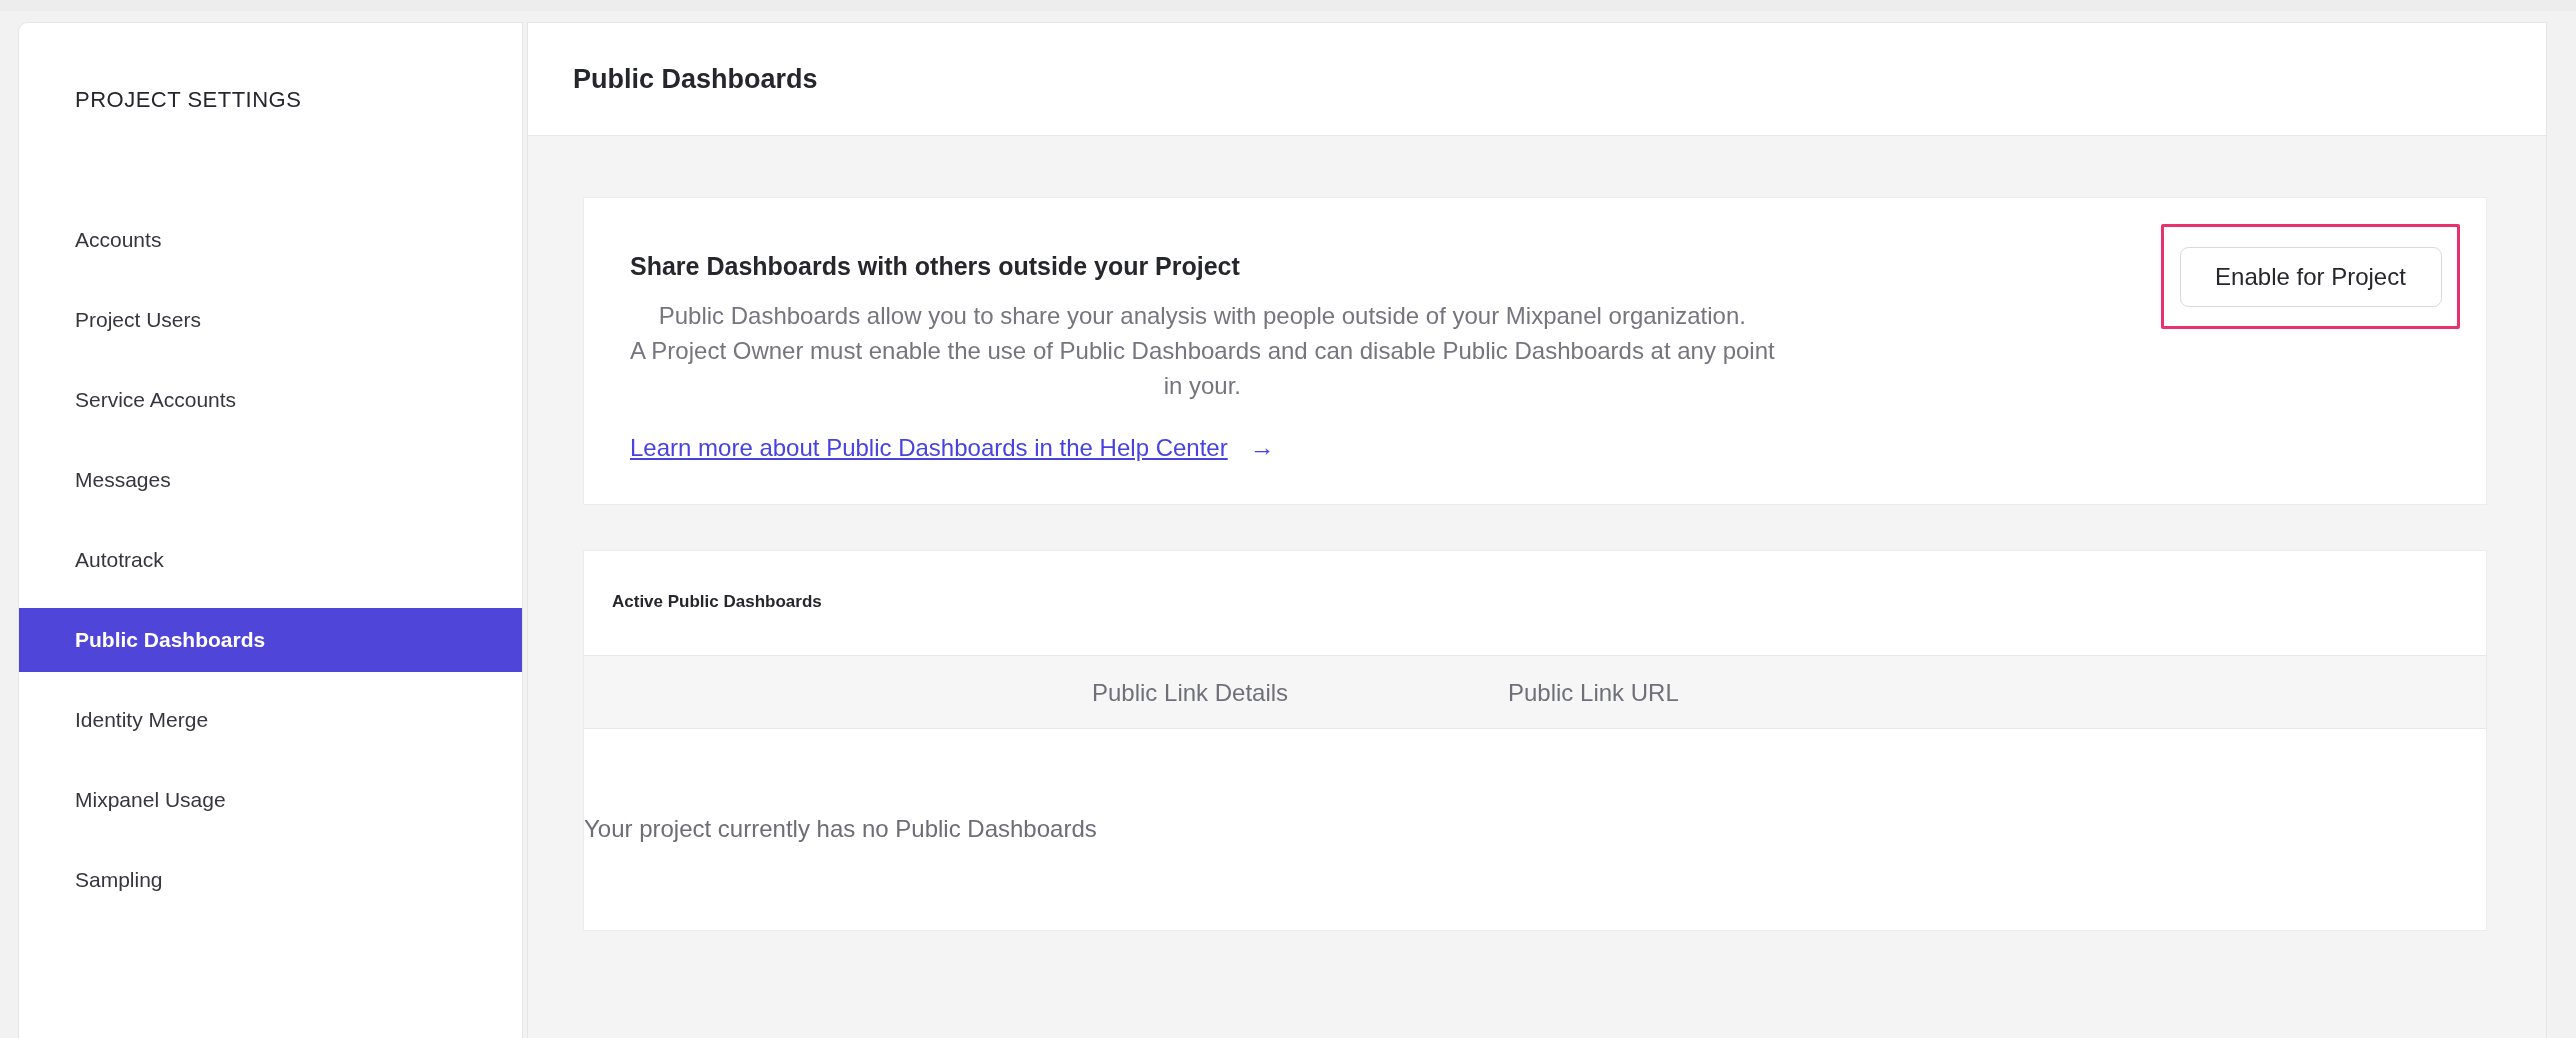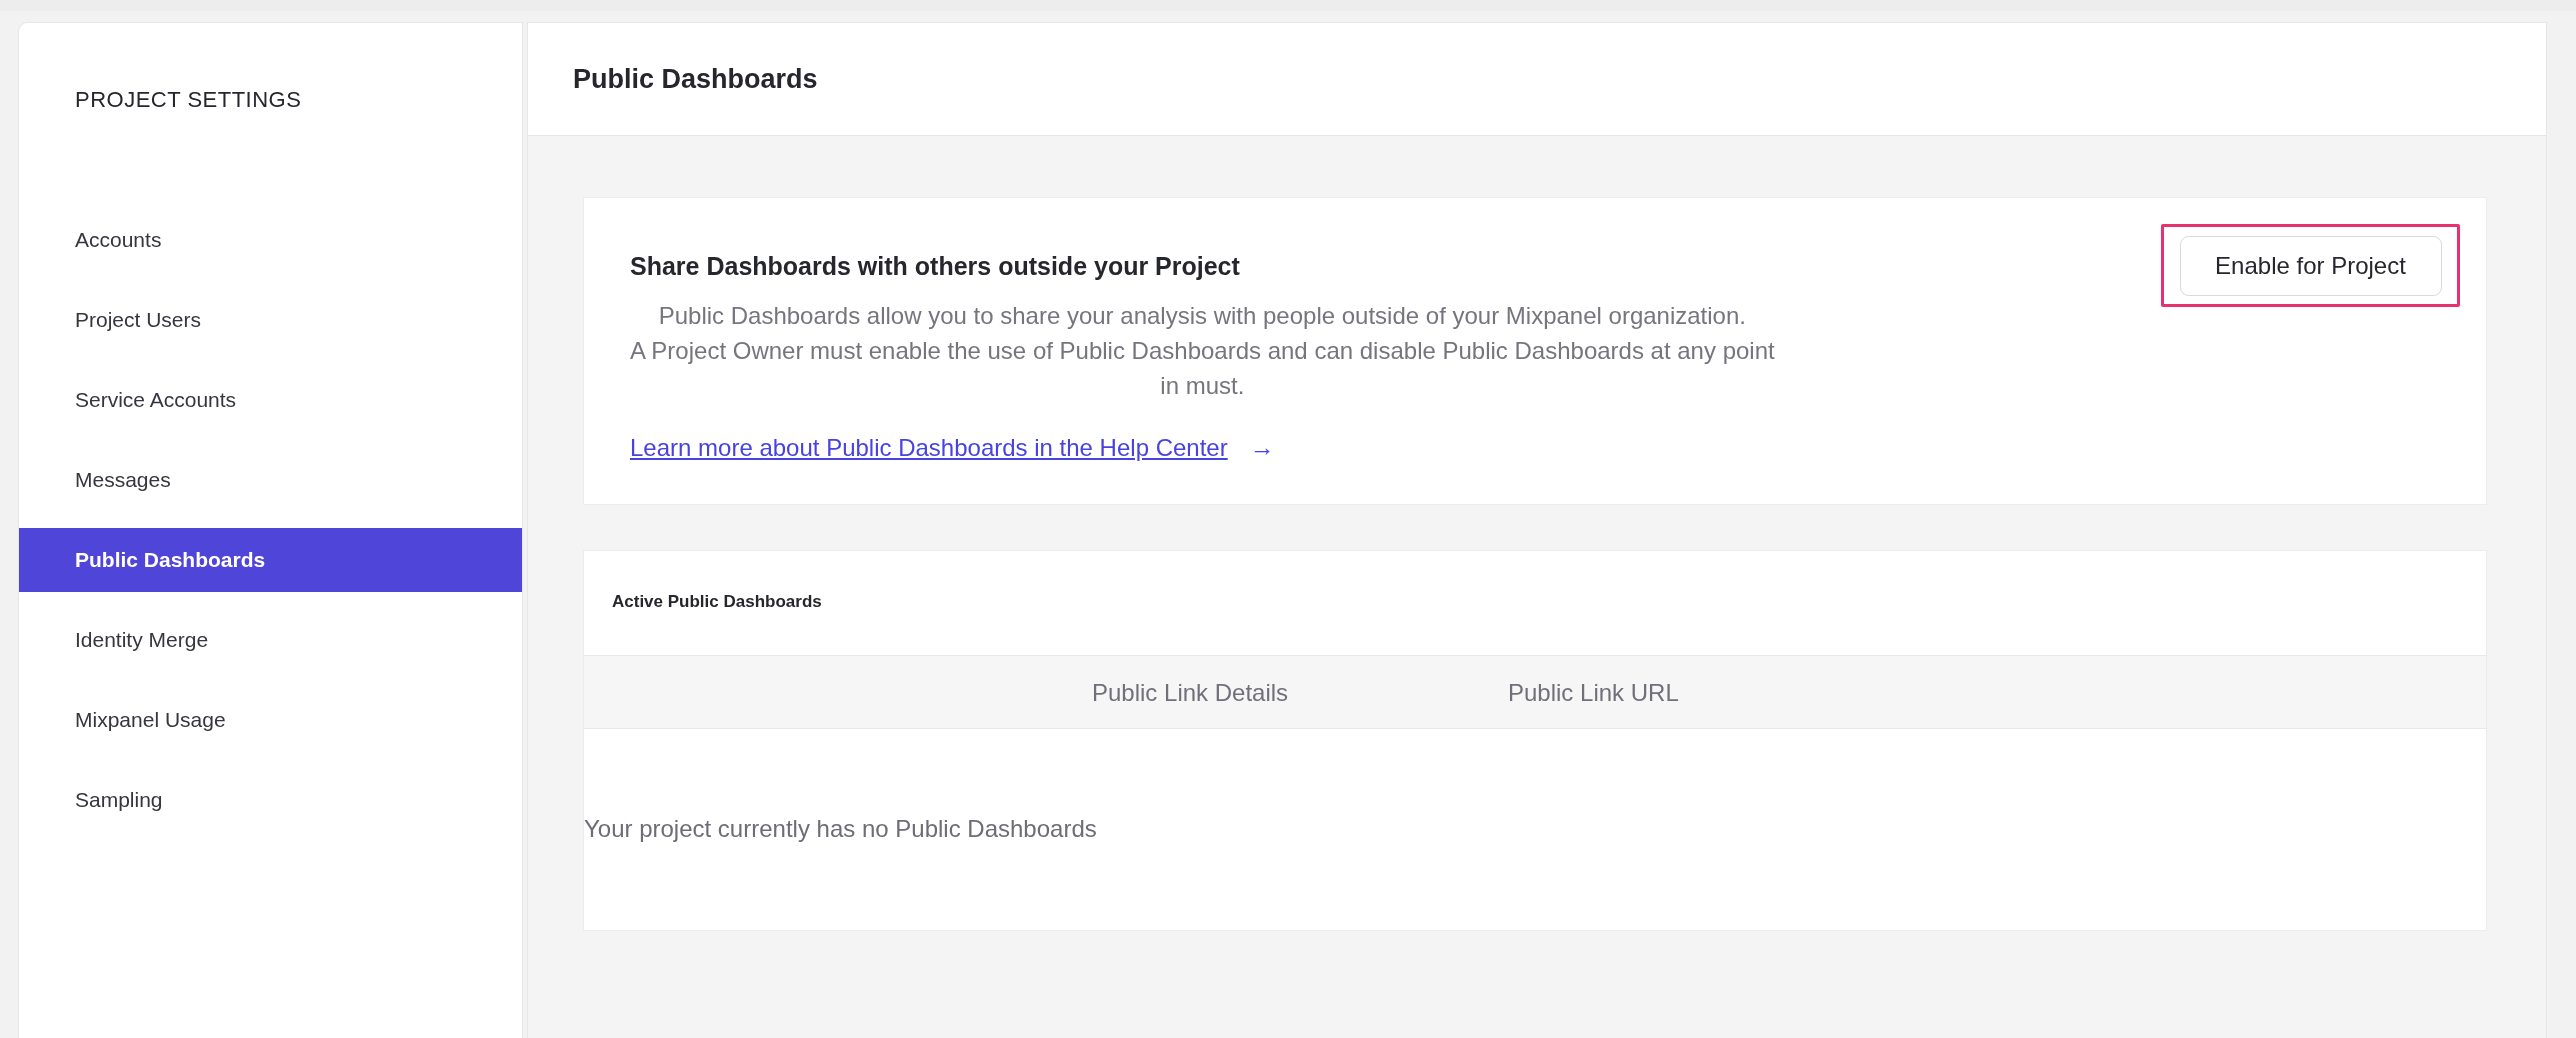--- a/index.html
+++ b/index.html
@@ -85,21 +85,21 @@
   }
   .share-link-row {
     position: absolute; left: 46px; top: 235px;
     font-size: 24px; color: #4742e0;
   }
   .share-link { text-decoration: underline; cursor: pointer; color: #4742e0; }
   .share-link-arrow { margin-left: 15.3px; text-decoration: none; font-size: 25px; }
 
   .annotation-box {
     position: absolute; right: 26px; top: 26px;
-    width: 299px; height: 83px;
+    width: 299px; height: 105px;
     border: 3.8px solid #e93071;
     border-radius: 1.9px;
     display: flex; align-items: center; justify-content: center;
   }
   .enable-btn {
     width: 262px; height: 60px;
     background: #ffffff;
     border: 1.4px solid #d8d8dd;
     border-radius: 8.6px;
     font-family: "Liberation Sans", "DejaVu Sans", sans-serif;
@@ -144,20 +144,23 @@
     </div>
     <div class="nav-item">
       <span>Project Users</span>
     </div>
     <div class="nav-item">
       <span>Service Accounts</span>
     </div>
     <div class="nav-item">
       <span>Messages</span>
     </div>
+    <div class="nav-item">
+      <span>Autotrack</span>
+    </div>
     <div class="nav-item selected">
       <span>Public Dashboards</span>
     </div>
     <div class="nav-item">
       <span>Identity Merge</span>
     </div>
     <div class="nav-item">
       <span>Mixpanel Usage</span>
     </div>
     <div class="nav-item">
@@ -169,21 +172,21 @@
 <main class="main">
   <div class="main-header">
     <div class="main-title">Public Dashboards</div>
   </div>
 
   <section class="card card-share">
     <div class="share-heading">Share Dashboards with others outside your Project</div>
     <div class="share-desc">
       <div>Public Dashboards allow you to share your analysis with people outside of your Mixpanel organization.</div>
       <div>A Project Owner must enable the use of Public Dashboards and can disable Public Dashboards at any point</div>
-      <div>in must.</div>
+      <div>in your.</div>
     </div>
     <div class="share-link-row">
       <span class="share-link">Learn more about Public Dashboards in the Help Center</span>
       <span class="share-link-arrow">→</span>
     </div>
     <div class="annotation-box">
       <button class="enable-btn">Enable for Project</button>
     </div>
   </section>
 

